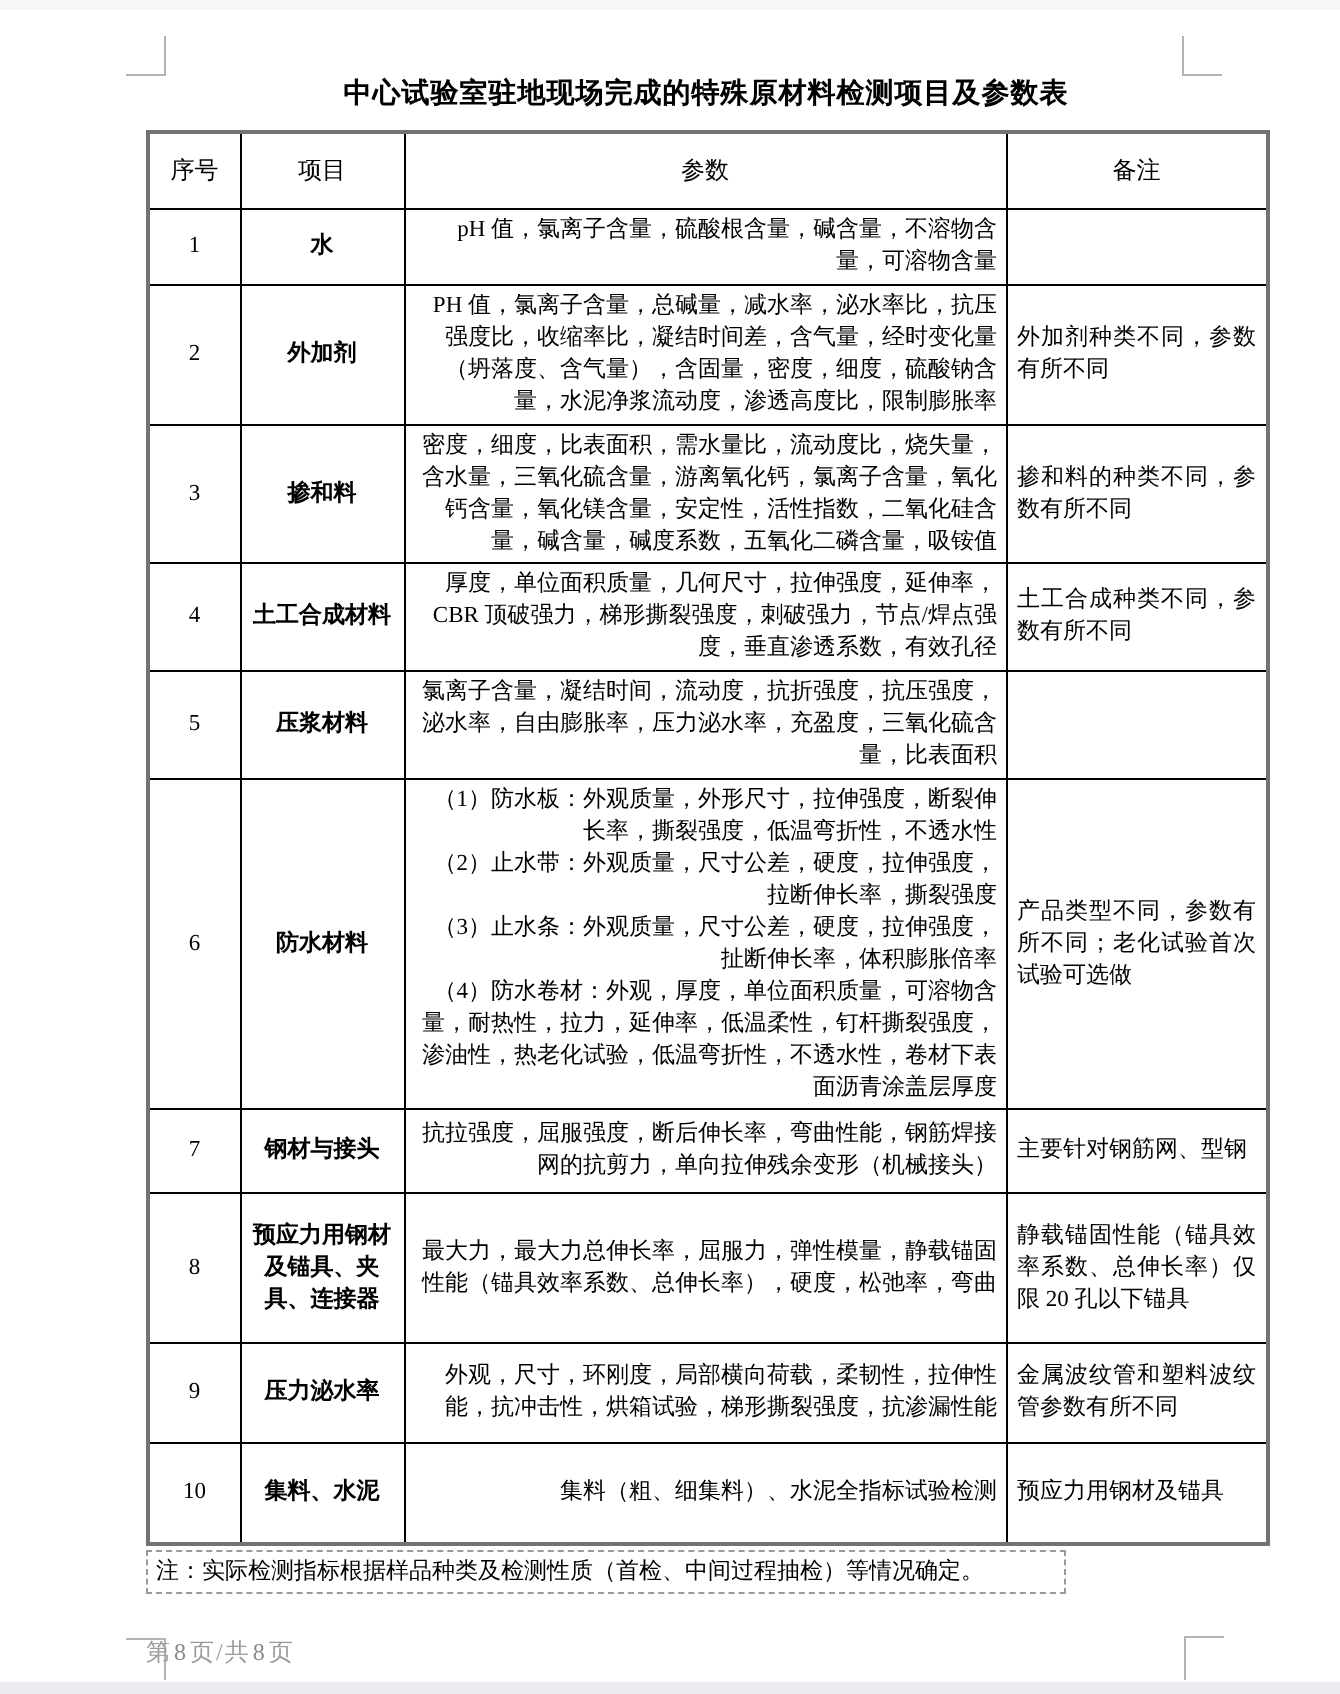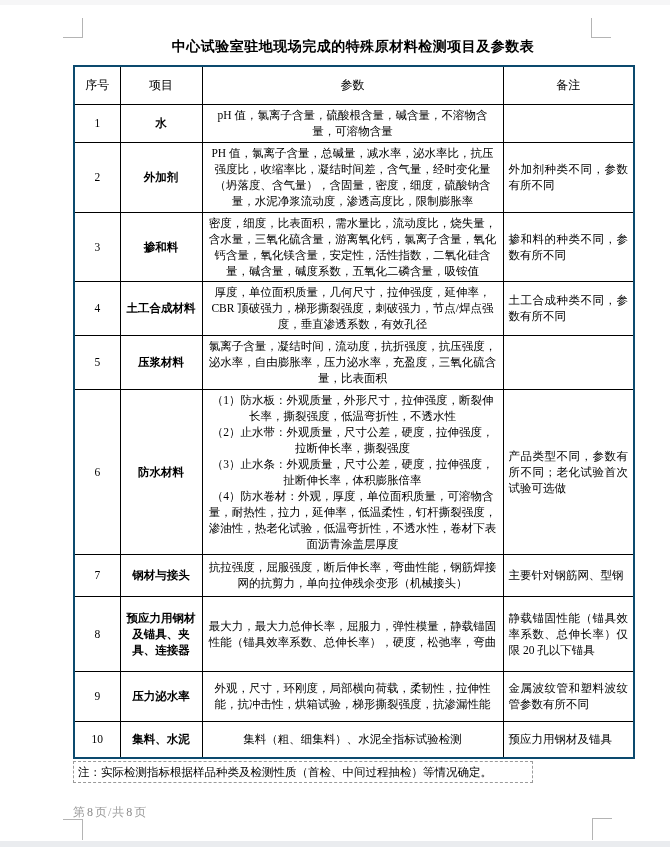--- a/index.html
+++ b/index.html
@@ -38,39 +38,39 @@
     font-size: 14px;
     letter-spacing: 0.5px;
     margin-bottom: 9px;
     white-space: nowrap;
   }
 
   table.main {
     width: 560px;
     border-collapse: collapse;
     table-layout: fixed;
-    border: 2px solid #0c4a6e;
+    border: 2px solid #737373;
   }
   table.main th, table.main td {
     border: 1px solid #000;
     vertical-align: middle;
     font-size: 11.5px;
     line-height: 16px;
   }
   table.main th {
     font-weight: normal;
     font-size: 12px;
     text-align: center;
     height: 38px;
   }
   td.no   { text-align: center; }
   td.item { text-align: center; font-weight: bold; padding: 1px 2px; }
   td.item.normal { font-weight: bold; }
   td.params {
-    text-align: center;
+    text-align: right;
     padding: 2px 4px;
     white-space: pre-line;
   }
   td.remark {
     text-align: justify;
     text-justify: inter-character;
     padding: 2px 5px;
   }
 
   .note {
@@ -170,21 +170,21 @@
           <td class="item">预应力用钢材及锚具、夹具、连接器</td>
           <td class="params">最大力，最大力总伸长率，屈服力，弹性模量，静载锚固性能（锚具效率系数、总伸长率），硬度，松弛率，弯曲</td>
           <td class="remark">静载锚固性能（锚具效率系数、总伸长率）仅限 20 孔以下锚具</td>
         </tr>
         <tr style="height:50px">
           <td class="no">9</td>
           <td class="item">压力泌水率</td>
           <td class="params">外观，尺寸，环刚度，局部横向荷载，柔韧性，拉伸性能，抗冲击性，烘箱试验，梯形撕裂强度，抗渗漏性能</td>
           <td class="remark">金属波纹管和塑料波纹管参数有所不同</td>
         </tr>
-        <tr style="height:37px">
+        <tr style="height:51px">
           <td class="no">10</td>
           <td class="item normal">集料、水泥</td>
           <td class="params">集料（粗、细集料）、水泥全指标试验检测</td>
           <td class="remark">预应力用钢材及锚具</td>
         </tr>
       </tbody>
     </table>
 
     <div class="note">注：实际检测指标根据样品种类及检测性质（首检、中间过程抽检）等情况确定。</div>
 

